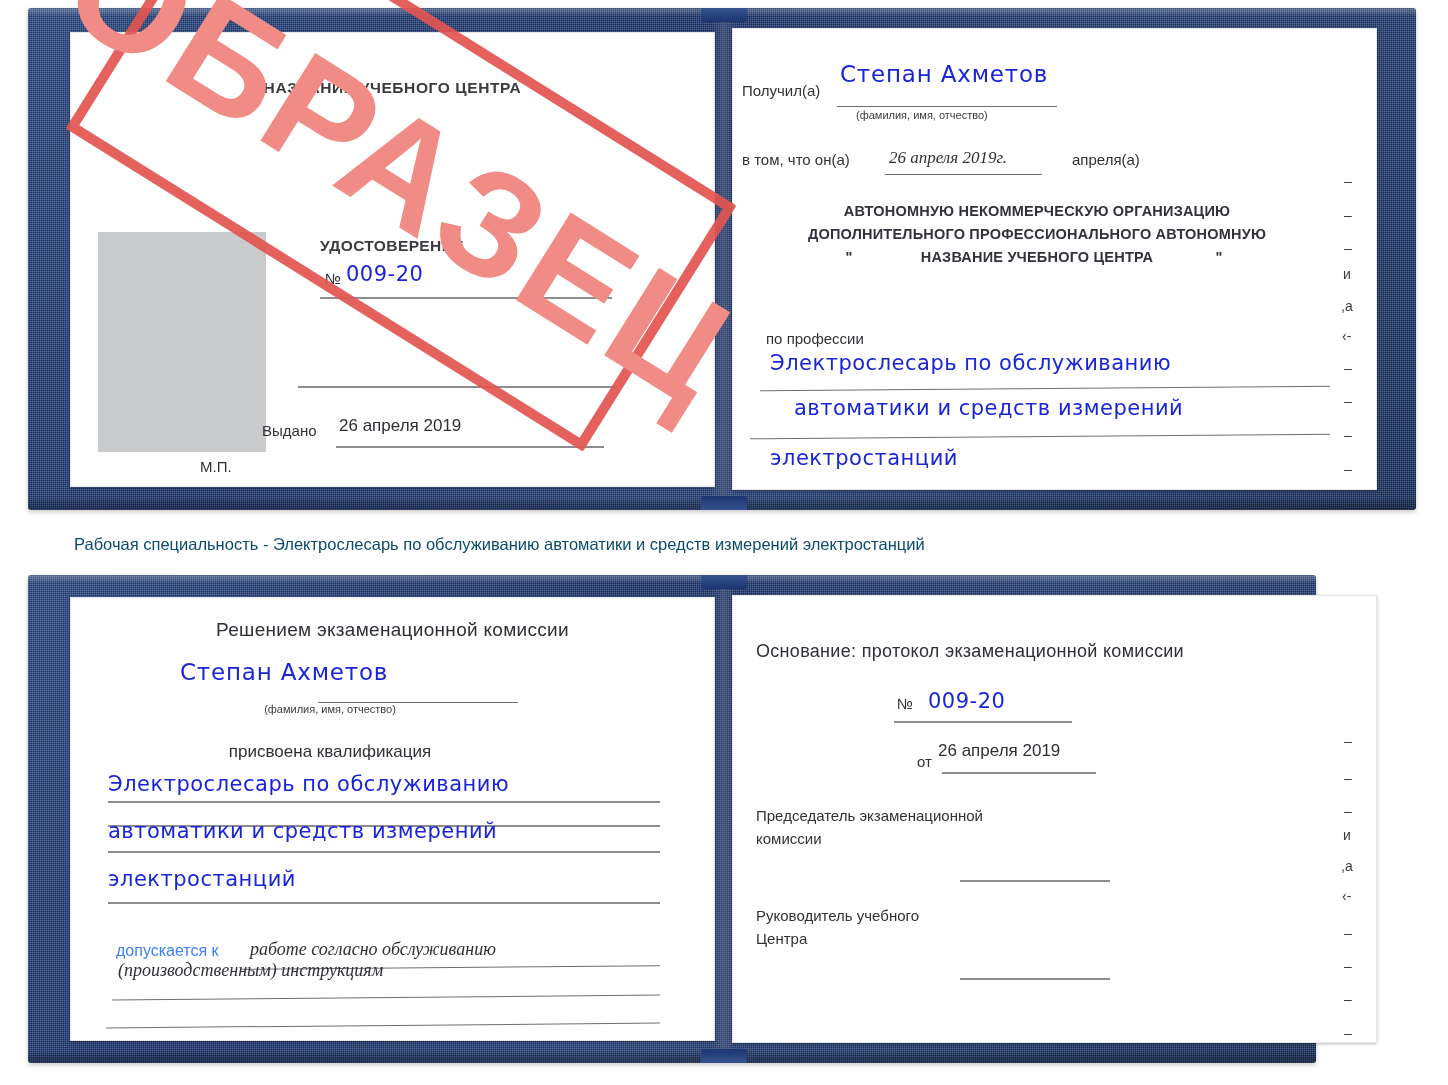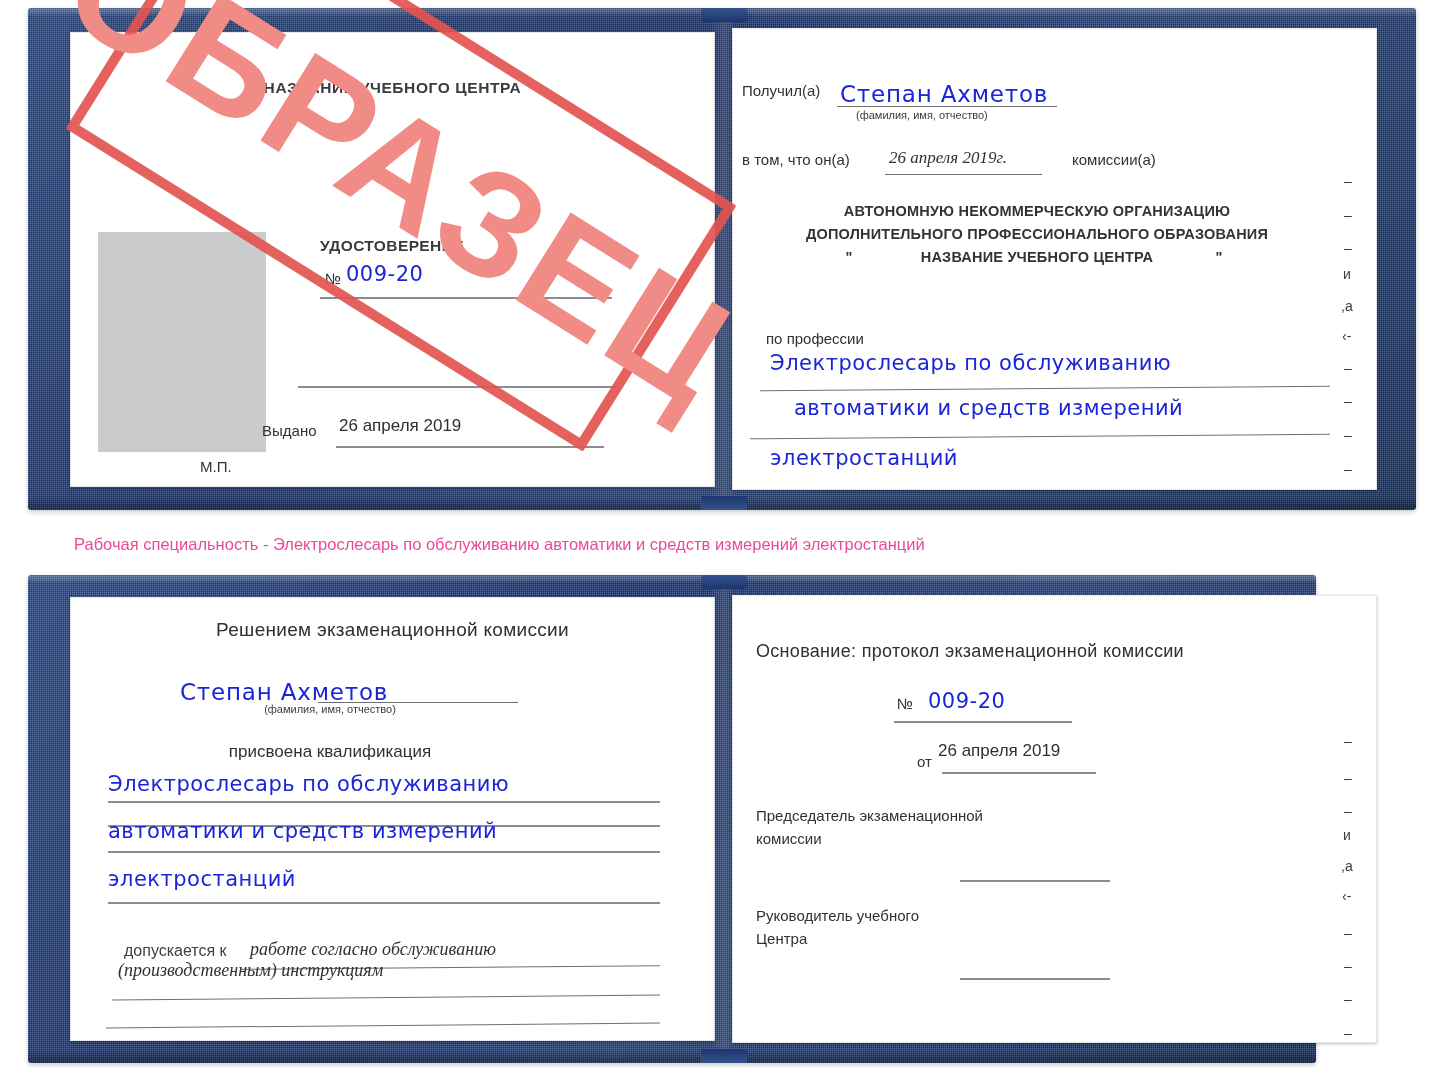--- a/index.html
+++ b/index.html
@@ -88,21 +88,20 @@
     font-size: 21px;
     letter-spacing: .5px;
     white-space: nowrap;
   }
   .hand-big {
     font-family: "DejaVu Sans", sans-serif;
     color: #1a25d8;
     font-size: 23px;
     letter-spacing: .8px;
     white-space: nowrap;
-    margin-top: 20px;
   }
   .typed-italic {
     font-family: "Liberation Serif", serif;
     font-style: italic;
     font-size: 17px;
     color: #303036;
     white-space: nowrap;
   }
   .typed-plain {
     font-size: 17px;
@@ -149,21 +148,21 @@
     color: #f18b86;
     letter-spacing: 4px;
     font-family: "Liberation Sans", sans-serif;
     white-space: nowrap;
   }
 
   
   .caption {
     position: absolute;
     font-size: 16.5px;
-    color: #ec4899;
+    color: #0c4a6e;
     line-height: 24px;
     width: 1010px;
   }
 </style>
 </head>
 <body>
 
 <div class="cert" style="left:28px; top:8px; width:1388px; height:502px;">
   <div class="cover-sheen"></div>
 
@@ -195,24 +194,24 @@
   <div class="cert-inner" style="left:704px; top:20px; width:645px; height:462px; right:auto; bottom:auto;">
 
     <div class="page lbl" style="left:10px; top:54px;">Получил(а)</div>
     <div class="page hand-big" style="left:108px; top:33px;">Степан Ахметов</div>
     <div class="rule-thin" style="left:105px; top:78px; width:220px;"></div>
     <div class="page lbl-sm" style="left:124px; top:81px;">(фамилия, имя, отчество)</div>
 
     <div class="page lbl" style="left:10px; top:123px;">в том, что он(а)</div>
     <div class="page typed-italic" style="left:157px; top:120px;">26 апреля 2019г.</div>
     <div class="rule-thin" style="left:153px; top:146px; width:157px;"></div>
-    <div class="page lbl" style="left:340px; top:123px;">комиссии(а)</div>
+    <div class="page lbl" style="left:340px; top:123px;">апреля(а)</div>
 
     <div class="page blockcaps" style="left:0; top:172px; width:610px;">АВТОНОМНУЮ НЕКОММЕРЧЕСКУЮ ОРГАНИЗАЦИЮ</div>
-    <div class="page blockcaps" style="left:0; top:195px; width:610px;">ДОПОЛНИТЕЛЬНОГО ПРОФЕССИОНАЛЬНОГО ОБРАЗОВАНИЯ</div>
+    <div class="page blockcaps" style="left:0; top:195px; width:610px;">ДОПОЛНИТЕЛЬНОГО ПРОФЕССИОНАЛЬНОГО АВТОНОМНУЮ</div>
     <div class="page blockcaps" style="left:110px; top:218px; width:14px;">"</div>
     <div class="page blockcaps" style="left:0; top:218px; width:610px;">НАЗВАНИЕ УЧЕБНОГО ЦЕНТРА</div>
     <div class="page blockcaps" style="left:480px; top:218px; width:14px;">"</div>
 
     <div class="page lbl" style="left:34px; top:302px;">по профессии</div>
 
     <div class="page hand" style="left:38px; top:323px;">Электрослесарь по обслуживанию</div>
     <div class="rule-thin" style="left:28px; top:360px; width:570px; transform:rotate(-0.45deg);"></div>
 
     <div class="page hand" style="left:62px; top:368px;">автоматики и средств измерений</div>
@@ -258,21 +257,21 @@
     <div class="page hand" style="left:38px; top:175px;">Электрослесарь по обслуживанию</div>
     <div class="rule" style="left:38px; top:204px; width:552px;"></div>
     <div class="rule" style="left:38px; top:228px; width:552px;"></div>
 
     <div class="page hand" style="left:38px; top:222px;">автоматики и средств измерений</div>
     <div class="rule" style="left:38px; top:254px; width:552px;"></div>
 
     <div class="page hand" style="left:38px; top:270px;">электростанций</div>
     <div class="rule" style="left:38px; top:305px; width:552px;"></div>
 
-    <div class="page" style="left:54px; top:345px; font-size:16px; color:#404040;">допускается к</div>
+    <div class="page" style="left:46px; top:345px; font-size:16px; color:#3b82f6;">допускается к</div>
     <div class="page typed-italic" style="left:180px; top:342px; font-size:18px;">работе согласно обслуживанию</div>
     <div class="rule-thin" style="left:170px; top:370px; width:420px; transform:rotate(-0.5deg);"></div>
     <div class="page typed-italic" style="left:48px; top:363px; font-size:18px;">(производственным) инструкциям</div>
     <div class="rule-thin" style="left:42px; top:400px; width:548px; transform:rotate(-0.5deg);"></div>
     <div class="rule-thin" style="left:36px; top:428px; width:554px; transform:rotate(-0.5deg);"></div>
   </div>
 
   <div class="spine" style="left:683px;"></div>
   <div class="spine-top-tab" style="left:673px; top:0;"></div>
   <div class="spine-bottom-tab" style="left:673px; bottom:0;"></div>

